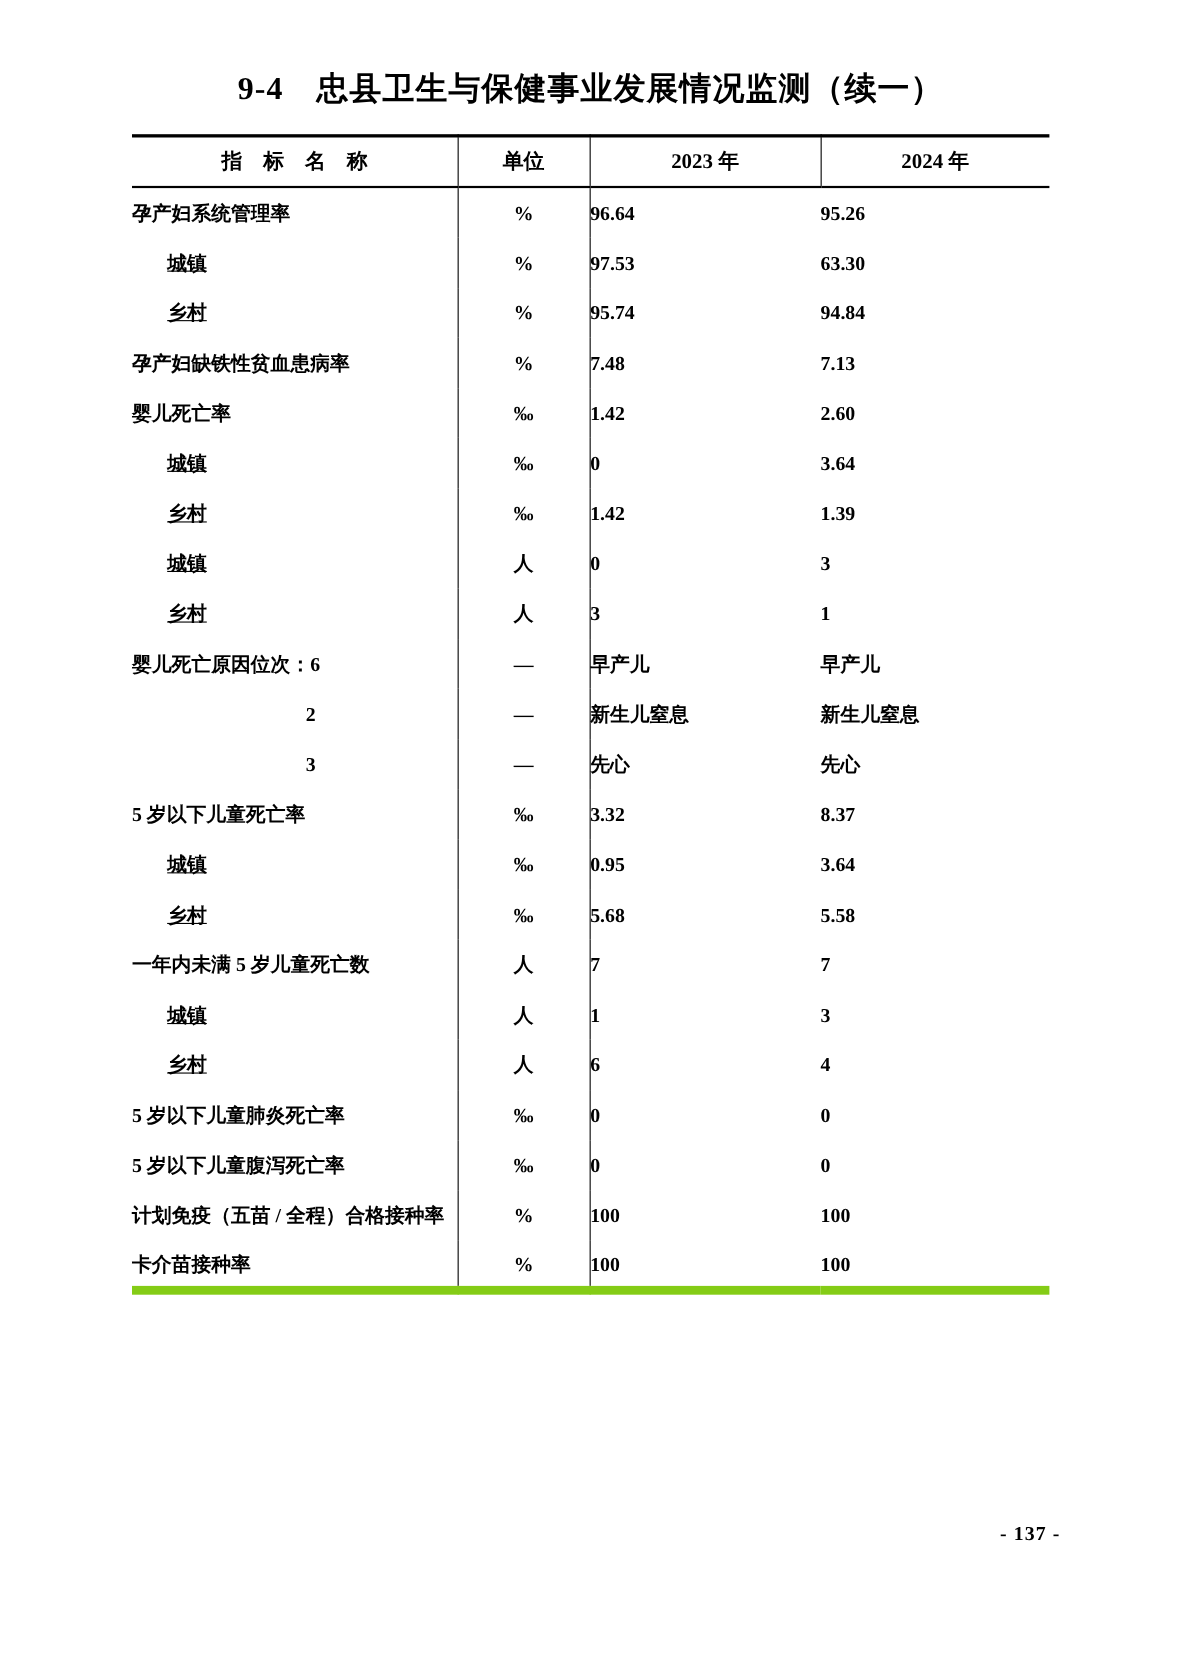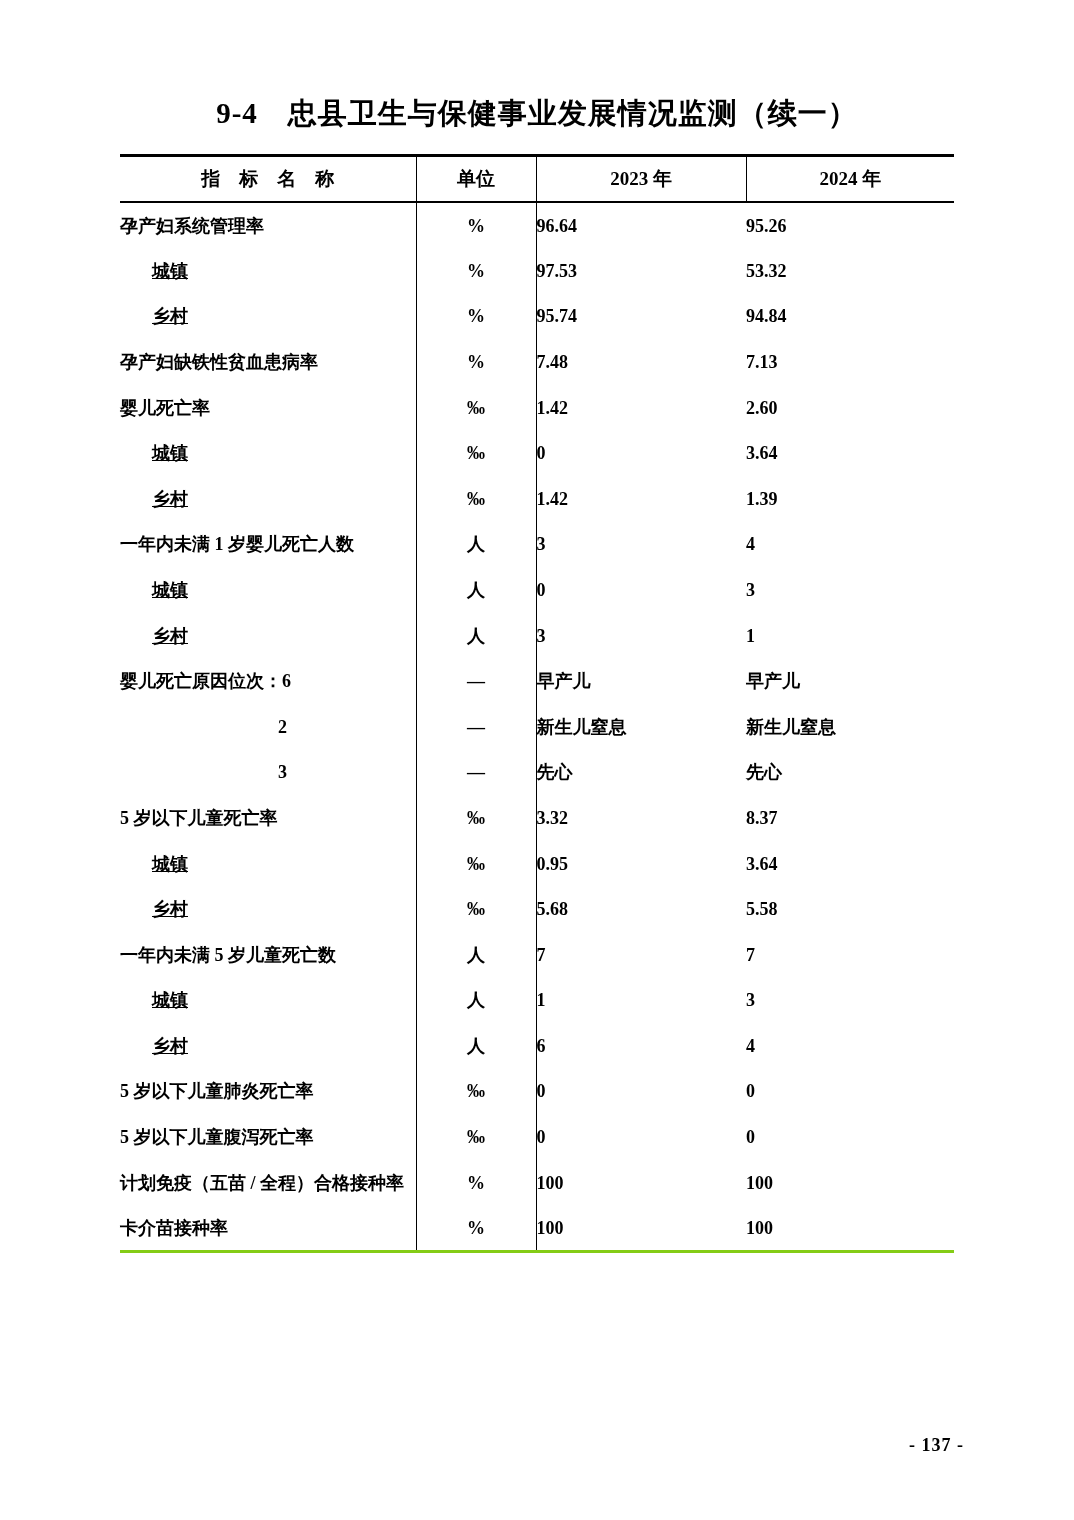--- a/index.html
+++ b/index.html
@@ -10,21 +10,21 @@
     color: #000;
   }
   .page {
     position: relative;
     width: 1074px;
     height: 1520px;
     background: #ffffff;
     overflow: hidden;
   }
   .title-block {
-    padding-top: 98px;
+    padding-top: 66px;
     text-align: center;
   }
   .doc-title {
     margin: 0;
     font-size: 29px;
     font-weight: bold;
     letter-spacing: 1px;
     line-height: 1.1;
   }
   .doc-subtitle {
@@ -32,21 +32,21 @@
     font-size: 23px;
     font-weight: bold;
     letter-spacing: 1px;
   }
   table.stat-table {
     border-collapse: collapse;
     table-layout: fixed;
     width: 834px;
     margin: 24px auto 0 auto;
     border-top: 3px solid #000;
-    border-bottom: 3px solid #84cc16;
+    border-bottom: 8px solid #84cc16;
   }
   .stat-table col.c1 { width: 296px; }
   .stat-table col.c2 { width: 120px; }
   .stat-table col.c3 { width: 210px; }
   .stat-table col.c4 { width: 208px; }
   .stat-table thead th {
     height: 47px;
     padding: 0;
     font-size: 19px;
     font-weight: bold;
@@ -65,21 +65,21 @@
   }
   .stat-table tbody td:nth-child(1),
   .stat-table tbody td:nth-child(2) { border-right: 1.5px solid #000; }
   .c-label { text-align: left; padding-left: 6px; }
   .c-label.indent-1 { padding-left: 32px; text-decoration: underline; }
   .c-label.indent-2 { padding-left: 158px; }
   .c-unit { text-align: center; }
   .c-val { text-align: left; padding-right: 12px; }
   .page-number {
     position: absolute;
-    top: 1435px;
+    top: 1384px;
     right: 110px;
     font-size: 18px;
     font-weight: bold;
     letter-spacing: 1px;
   }
 </style>
 </head>
 <body>
 
 <div class="page">
@@ -107,21 +107,21 @@
         <tr>
           <td class="c-label indent-0">孕产妇系统管理率</td>
           <td class="c-unit">%</td>
           <td class="c-val">96.64</td>
           <td class="c-val">95.26</td>
         </tr>
         <tr>
           <td class="c-label indent-1">城镇</td>
           <td class="c-unit">%</td>
           <td class="c-val">97.53</td>
-          <td class="c-val">53.32</td>
+          <td class="c-val">63.30</td>
         </tr>
         <tr>
           <td class="c-label indent-1">乡村</td>
           <td class="c-unit">%</td>
           <td class="c-val">95.74</td>
           <td class="c-val">94.84</td>
         </tr>
         <tr>
           <td class="c-label indent-0">孕产妇缺铁性贫血患病率</td>
           <td class="c-unit">%</td>
@@ -138,26 +138,20 @@
           <td class="c-label indent-1">城镇</td>
           <td class="c-unit">‰</td>
           <td class="c-val">0</td>
           <td class="c-val">3.64</td>
         </tr>
         <tr>
           <td class="c-label indent-1">乡村</td>
           <td class="c-unit">‰</td>
           <td class="c-val">1.42</td>
           <td class="c-val">1.39</td>
-        </tr>
-        <tr>
-          <td class="c-label indent-0">一年内未满 1 岁婴儿死亡人数</td>
-          <td class="c-unit">人</td>
-          <td class="c-val">3</td>
-          <td class="c-val">4</td>
         </tr>
         <tr>
           <td class="c-label indent-1">城镇</td>
           <td class="c-unit">人</td>
           <td class="c-val">0</td>
           <td class="c-val">3</td>
         </tr>
         <tr>
           <td class="c-label indent-1">乡村</td>
           <td class="c-unit">人</td>

